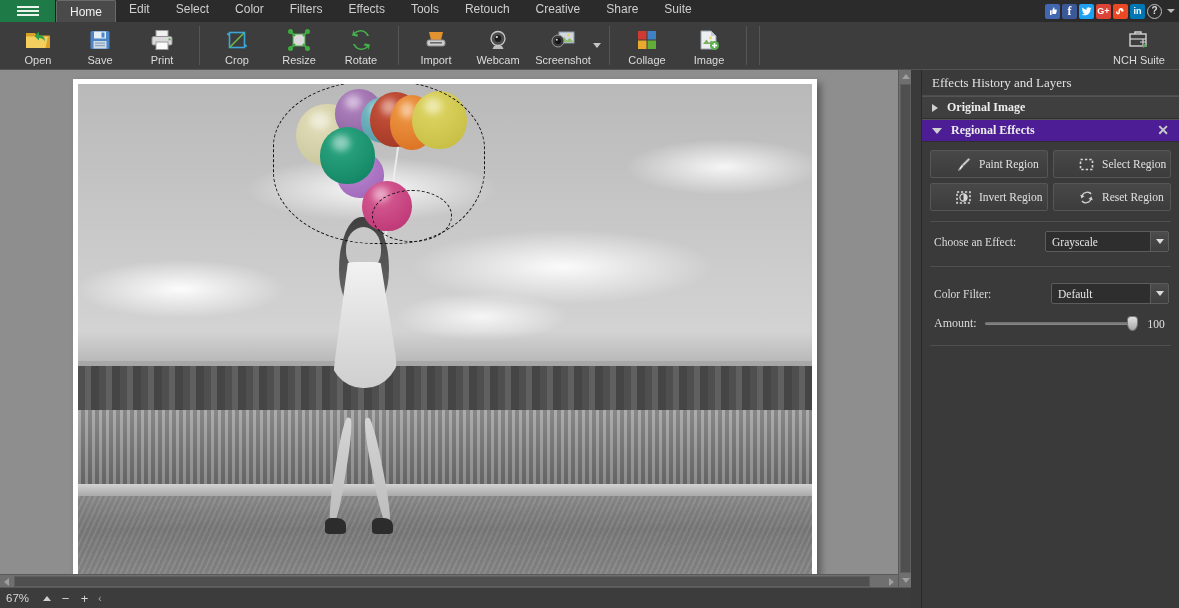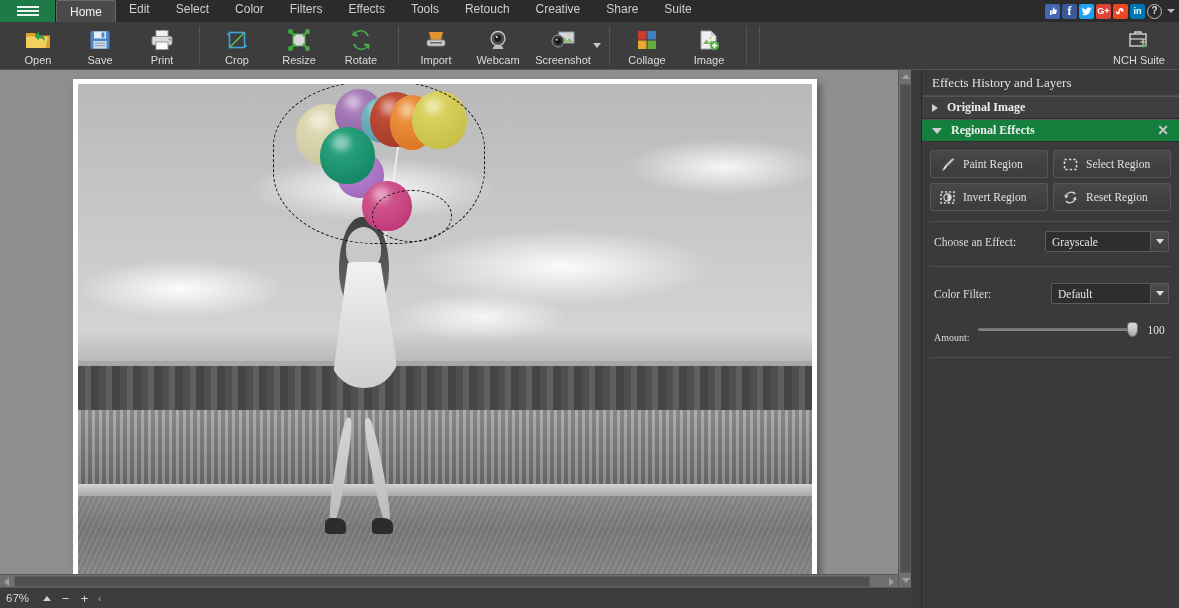--- a/index.html
+++ b/index.html
@@ -215,53 +215,53 @@
     position:absolute; right:0; top:70px; width:258px; height:538px;
     background:#3a3a3a; border-left:1px solid #2a2a2a;font-family:Liberation Serif, serif;
   }
   .panel-title {
     height:26px; padding:0 10px; display:flex; align-items:center;
     font-size:13px; color:#e2e2e2; background:#3a3a3a;
     border-bottom:1px solid #4d4d4d;
   }
   .accordion-head {
     height:23px; padding:0 10px; display:flex; align-items:center; gap:9px;
-    background:#15803d; border-top:1px solid #545454; border-bottom:1px solid #2e2e2e;
+    background:#4c1d95; border-top:1px solid #545454; border-bottom:1px solid #2e2e2e;
     font-weight:bold; font-size:12px; color:#ededed;
   }
   .accordion-head.collapsed { background:#3f3f3f; }
   .tri-r { width:0;height:0;border-top:4px solid transparent;border-bottom:4px solid transparent;border-left:6px solid #d0d0d0; }
   .tri-d { width:0;height:0;border-left:5px solid transparent;border-right:5px solid transparent;border-top:6px solid #d0d0d0; }
   .acc-close { margin-left:auto; color:#c9c9c9; font-size:14px; line-height:1; }
   .panel-body { padding:8px 8px 0 8px; }
   .btn-grid { display:grid; grid-template-columns:1fr 1fr; gap:5px; }
   .pbtn {
     height:28px; background:linear-gradient(#484848,#3c3c3c);
     border:1px solid #565656; border-radius:2px;
-    display:flex; align-items:center; gap:7px; padding-left:8px;
+    display:flex; align-items:center; gap:7px; padding-left:24px;
     font-size:11.5px; color:#e0e0e0;
   }
   .pbtn .pico { width:17px; height:17px; display:flex; align-items:center; justify-content:center; flex:none; }
   .hr { height:1px; background:#4f4f4f; margin:10px 0 0 0; }
   .frow { display:flex; align-items:center; padding:9px 2px 0 4px; }
   .frow .flabel { font-size:11.5px; color:#dcdcdc; }
   .selectbox {
     margin-left:auto; width:124px; height:21px;
     background:#2e2e2e; border:1px solid #5c5c5c; border-radius:2px;
     display:flex; align-items:center; position:relative;
     font-size:11.5px; color:#e6e6e6; padding-left:6px;
   }
   .selectbox .sbarrow {
     position:absolute; right:0; top:0; width:18px; height:19px;
     background:linear-gradient(#4c4c4c,#3e3e3e); border-left:1px solid #5c5c5c;
     display:flex; align-items:center; justify-content:center;
   }
   .selectbox.wide { width:118px; }
   .sld-row { display:flex; align-items:center; padding:12px 2px 0 4px; gap:8px; }
-  .sld-label { font-size:10px; color:#dcdcdc;margin-top:16px; }
+  .sld-label { font-size:12px; color:#dcdcdc; }
   .sld-track {
     flex:1; height:3px; background:linear-gradient(#6c6c6c,#8a8a8a);
     border-radius:2px; position:relative; margin-right:2px;
   }
   .sld-knob {
     position:absolute; right:-5px; top:-6px; width:11px; height:15px;
     background:linear-gradient(#e0e0e0,#a8a8a8);
     border:1px solid #787878;
     border-radius:4px 4px 50% 50%;
   }

